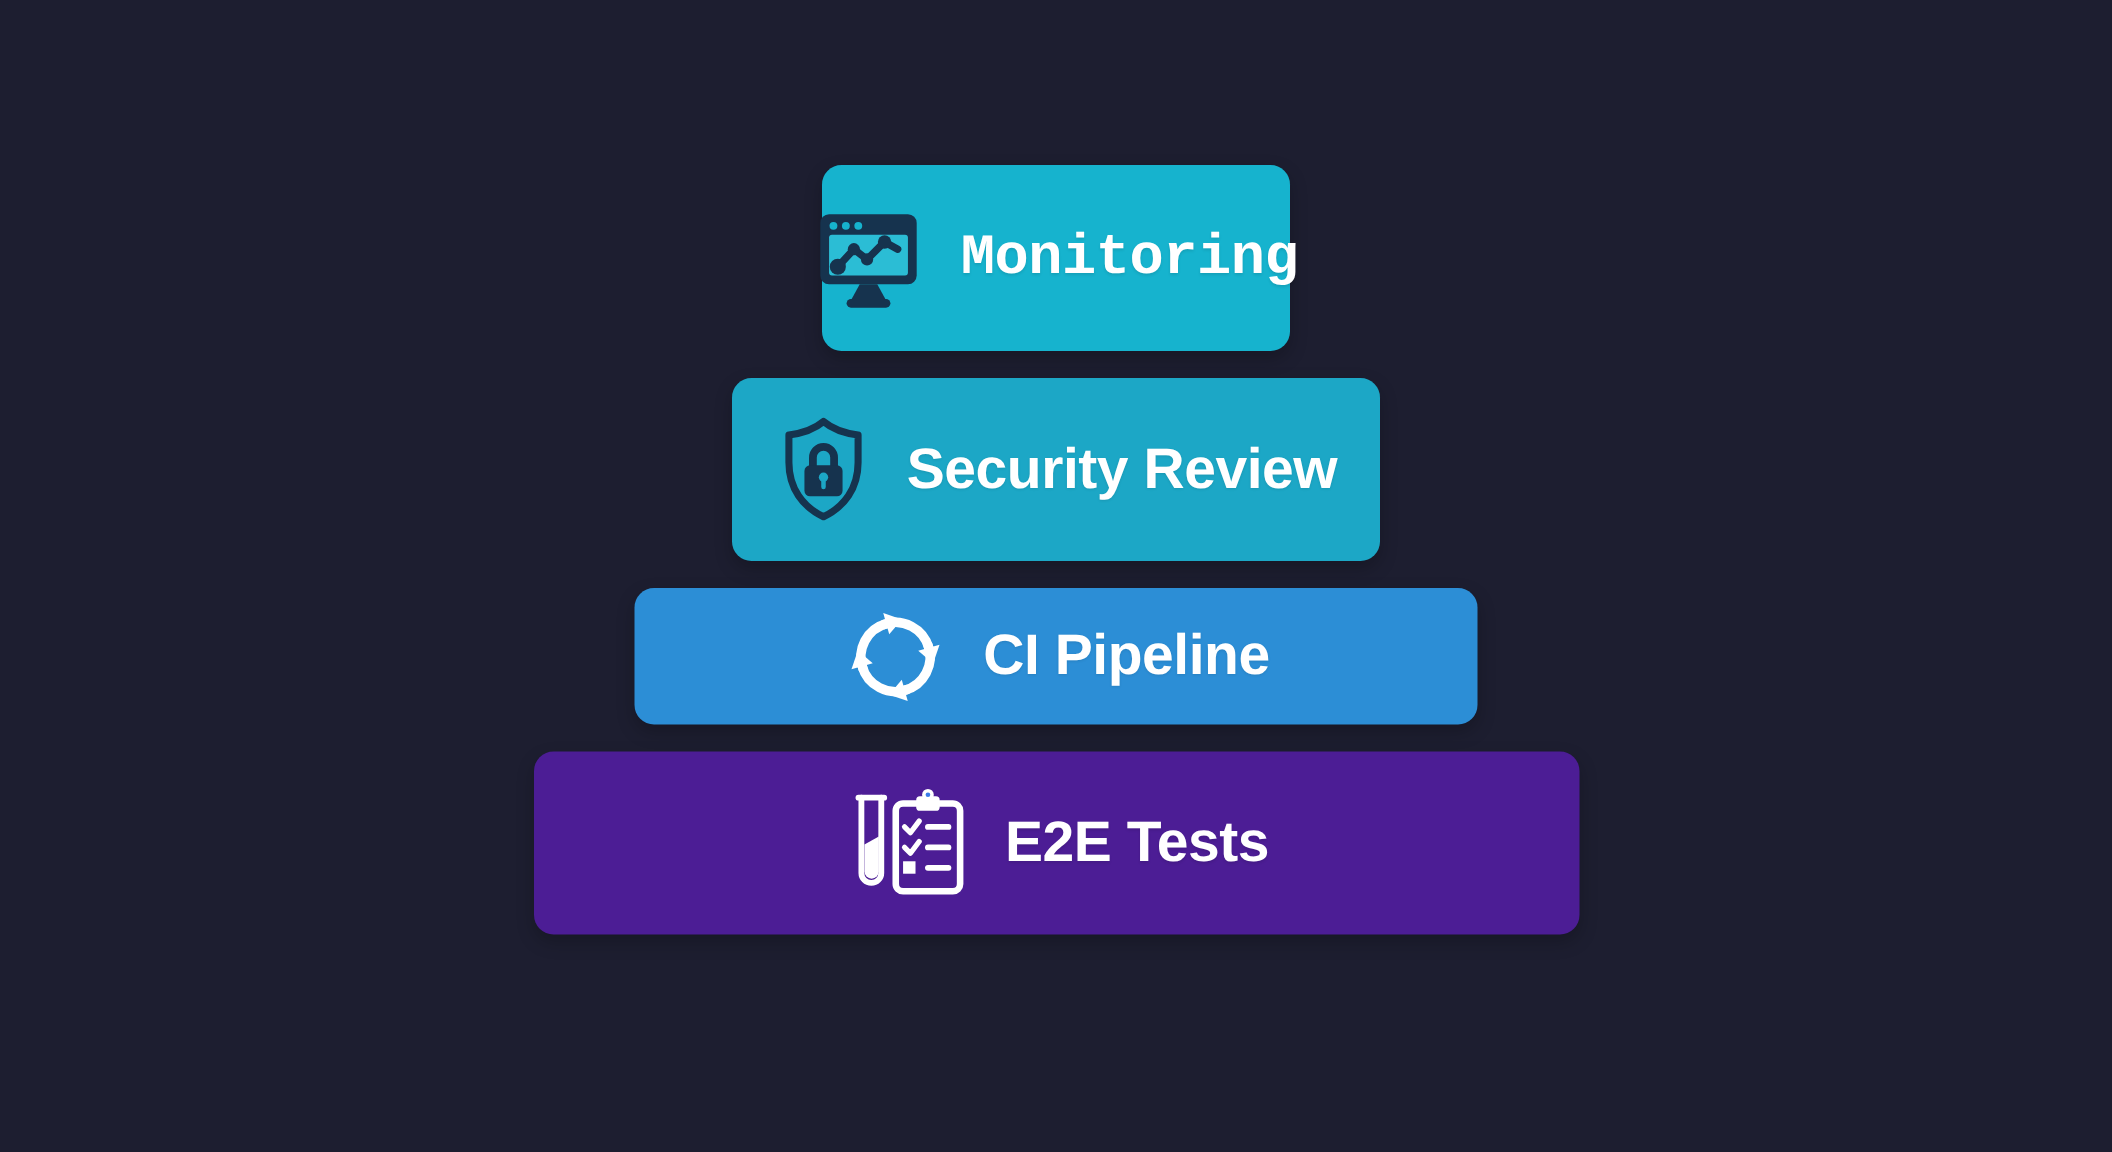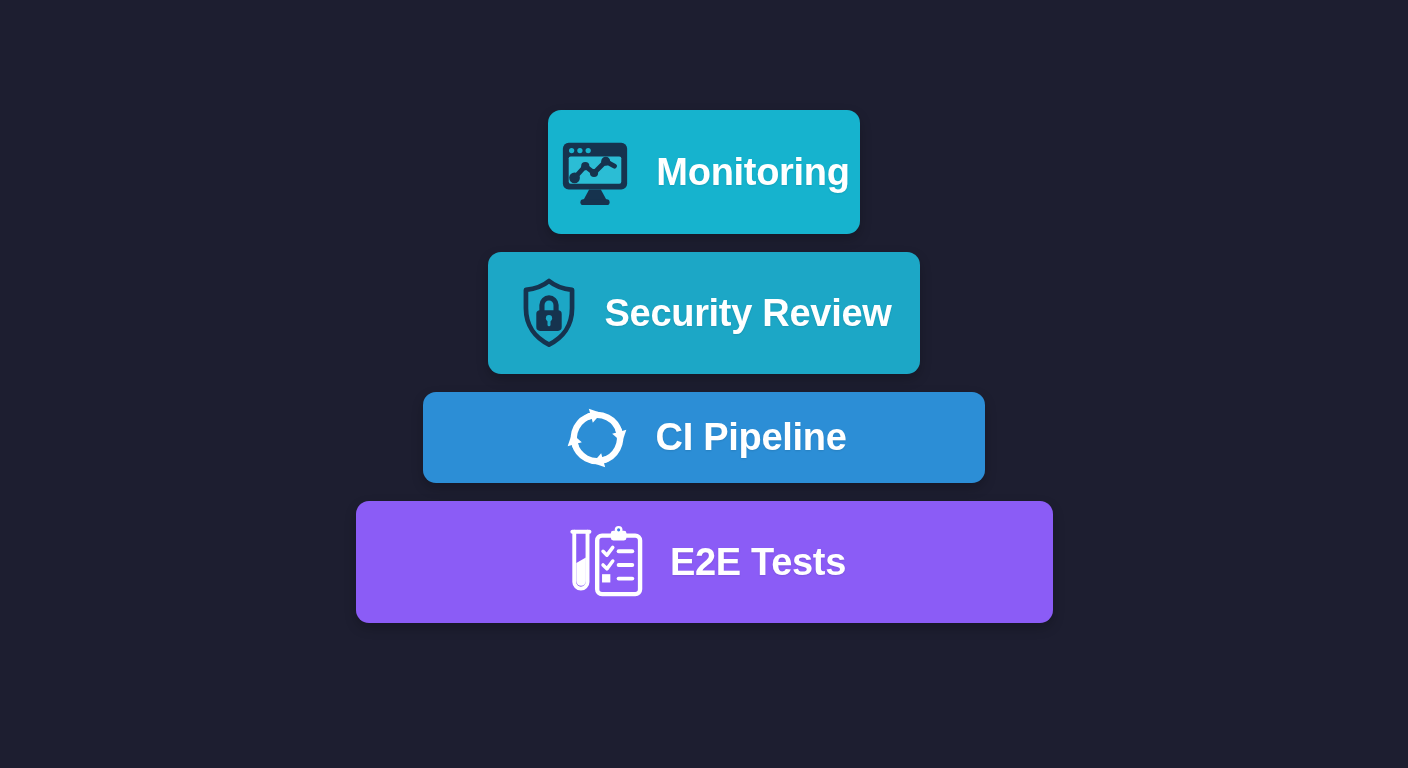--- a/index.html
+++ b/index.html
@@ -50,21 +50,21 @@
     white-space: nowrap;
     text-shadow: 0 1px 2px rgba(0,0,0,0.10);
   }
 </style>
 </head>
 <body>
 
 <div class="canvas">
   <div class="stack">
 
-    <div class="level" style="width: 312px; height: 124px; background: rgb(22, 179, 206);">
+    <div class="level" style="width: 312px; height: 124px; background: rgb(22, 179, 206); font-family: Liberation Mono, monospace;">
       <span class="icon-wrap">
         <svg width="74" height="74" viewBox="0 0 76 76" aria-hidden="true">
           <rect x="5" y="8" width="66" height="48" rx="6" fill="#16334e"></rect>
           <circle cx="14" cy="16" r="2.7" fill="#16b3ce"></circle>
           <circle cx="22.5" cy="16" r="2.7" fill="#16b3ce"></circle>
           <circle cx="31" cy="16" r="2.7" fill="#16b3ce"></circle>
           <rect x="11" y="22" width="54" height="28" rx="2" fill="#2bbdd5"></rect>
           <polyline points="17,44 28,32 37,39 49,27 58,32" fill="none" stroke="#16334e" stroke-width="5" stroke-linecap="round" stroke-linejoin="round"></polyline>
           <circle cx="17" cy="44" r="5.5" fill="#16334e"></circle>
           <circle cx="28" cy="32" r="4.2" fill="#16334e"></circle>
@@ -101,21 +101,21 @@
           </defs>
           <use href="#cyc-arrow"></use>
           <use href="#cyc-arrow" transform="rotate(90 36 36)"></use>
           <use href="#cyc-arrow" transform="rotate(180 36 36)"></use>
           <use href="#cyc-arrow" transform="rotate(270 36 36)"></use>
         </svg>
       </span>
       <span class="label">CI Pipeline</span>
     </div>
 
-    <div class="level" style="width: 697px; height: 122px; background: #8b5cf6;">
+    <div class="level" style="width: 697px; height: 122px; background: #4c1d95;">
       <span class="icon-wrap">
         <svg width="84" height="78" viewBox="0 0 86 80" aria-hidden="true">
 
           <path d="M12.5 9 V60.5 a6.8 6.8 0 0 0 13.6 0 V9" fill="none" stroke="#ffffff" stroke-width="4" stroke-linecap="round"></path>
           <line x1="10.5" y1="9" x2="28.1" y2="9" stroke="#ffffff" stroke-width="4" stroke-linecap="round"></line>
           <path d="M14.6 41 L24.4 35.5 V59.5 a4.9 4.9 0 0 1 -9.8 0 Z" fill="#ffffff"></path>
 
           <rect x="36" y="13" width="44" height="60" rx="5" fill="none" stroke="#ffffff" stroke-width="4.5"></rect>
           <rect x="50" y="8" width="16" height="10" rx="2.5" fill="#ffffff"></rect>
           <circle cx="58" cy="7" r="4" fill="#ffffff"></circle>

